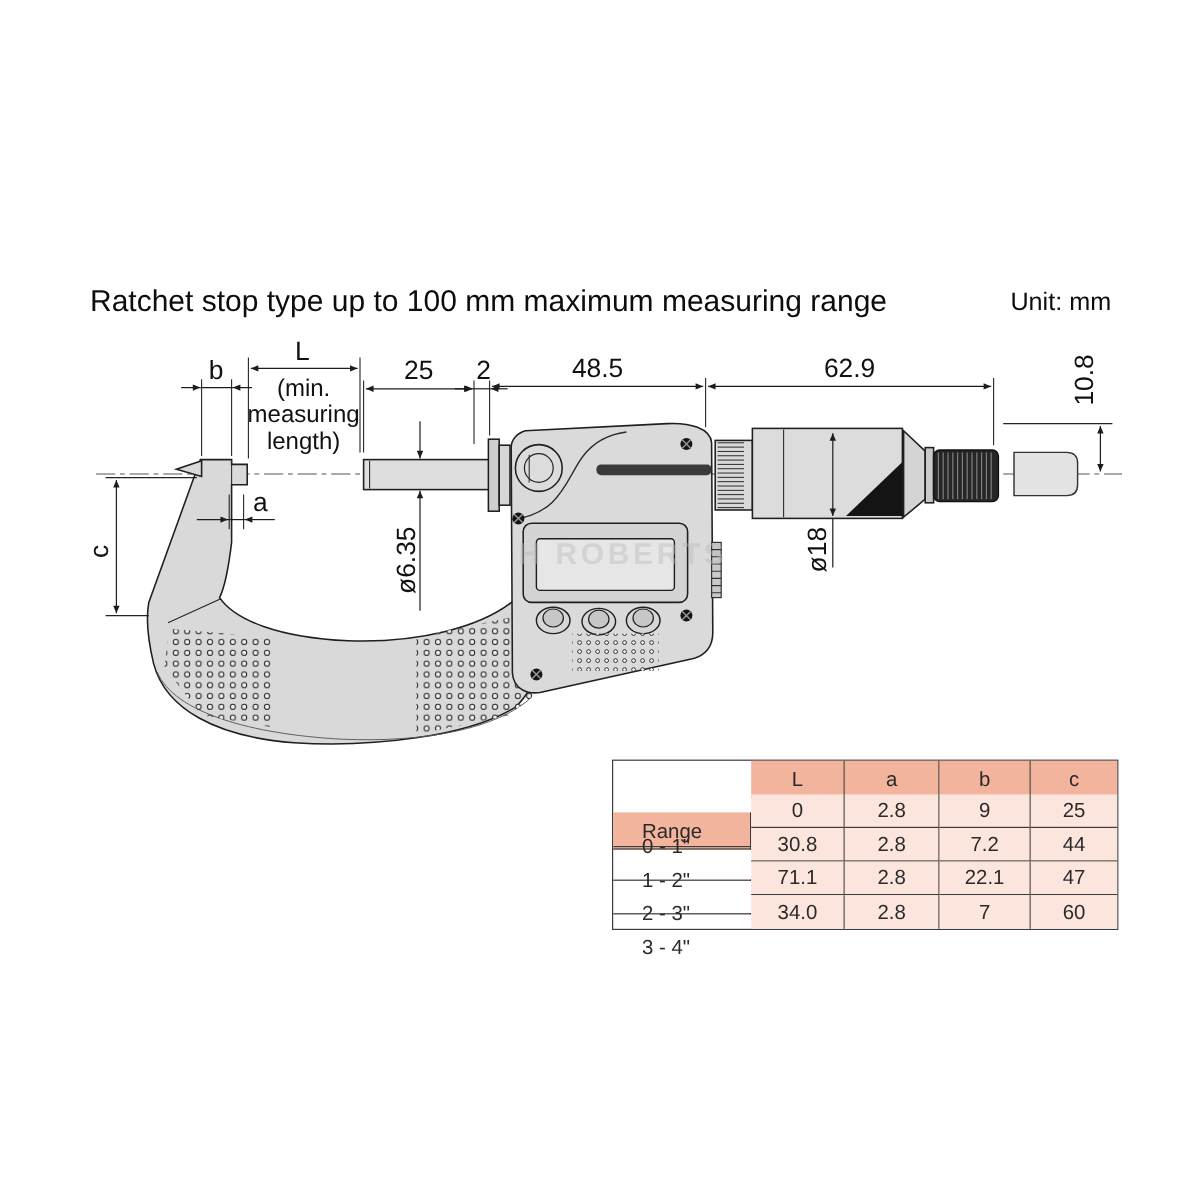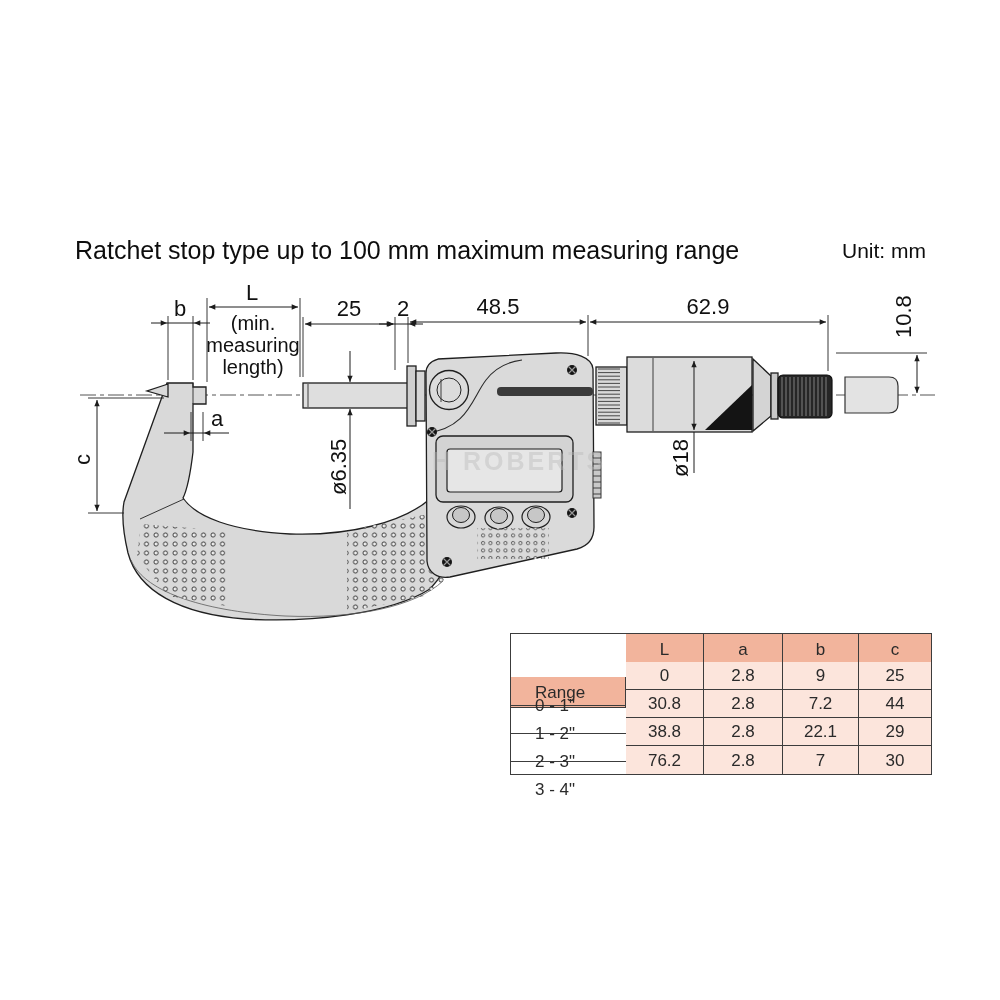--- a/index.html
+++ b/index.html
@@ -198,23 +198,23 @@
   <div class="cell">9</div>
   <div class="cell">25</div>
 
   <div class="cell rng">1 - 2"</div>
   <div class="cell">30.8</div>
   <div class="cell">2.8</div>
   <div class="cell">7.2</div>
   <div class="cell">44</div>
 
   <div class="cell rng">2 - 3"</div>
-  <div class="cell">38.8</div>
+  <div class="cell">71.1</div>
   <div class="cell">2.8</div>
   <div class="cell">22.1</div>
-  <div class="cell">29</div>
+  <div class="cell">47</div>
 
   <div class="cell rng">3 - 4"</div>
-  <div class="cell">76.2</div>
+  <div class="cell">34.0</div>
   <div class="cell">2.8</div>
   <div class="cell">7</div>
-  <div class="cell">30</div>
+  <div class="cell">60</div>
 </div>
 
 </body></html>

